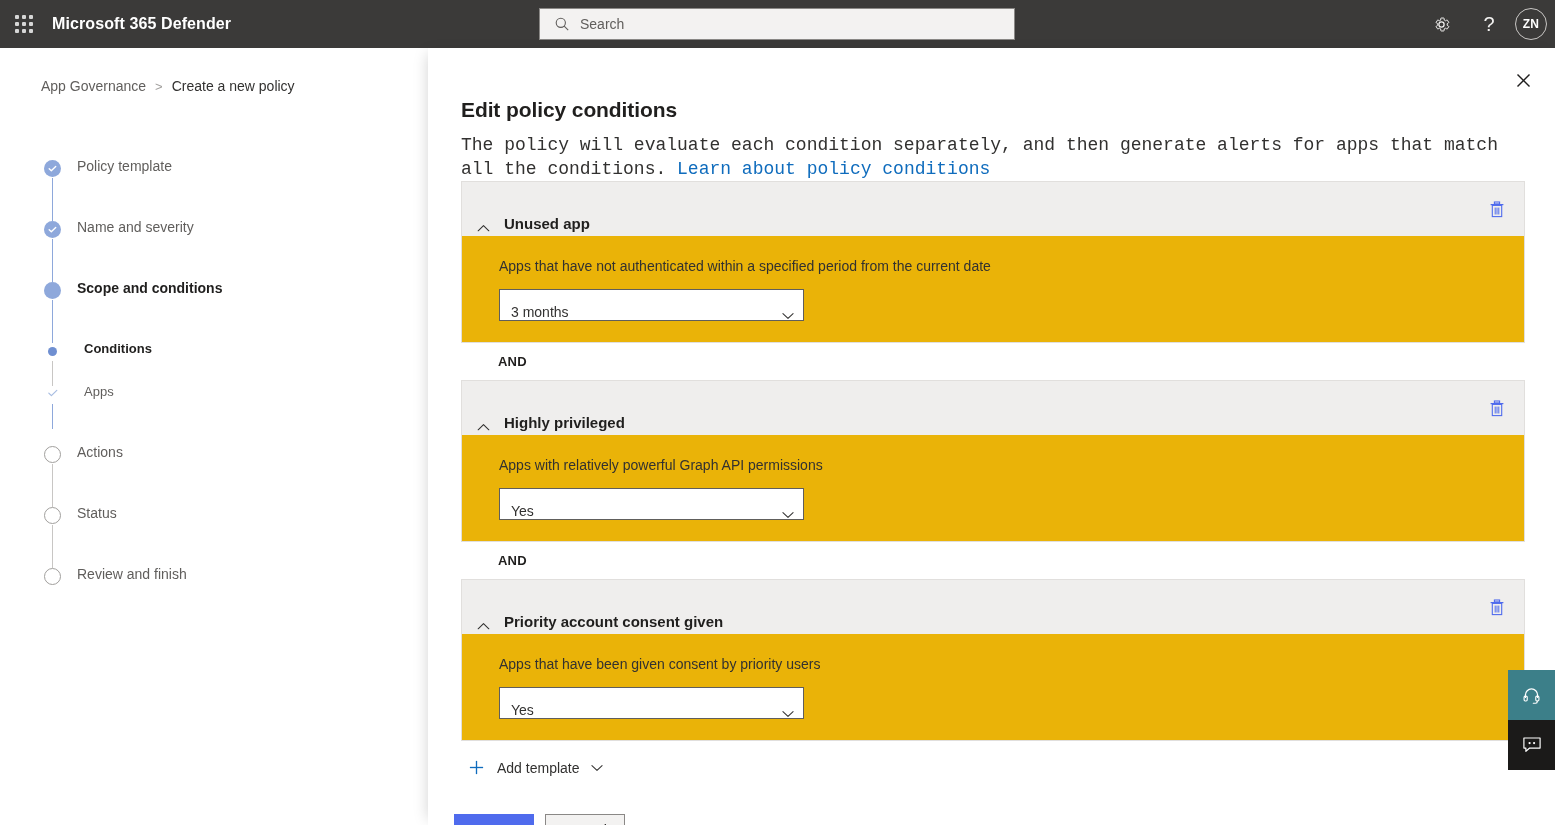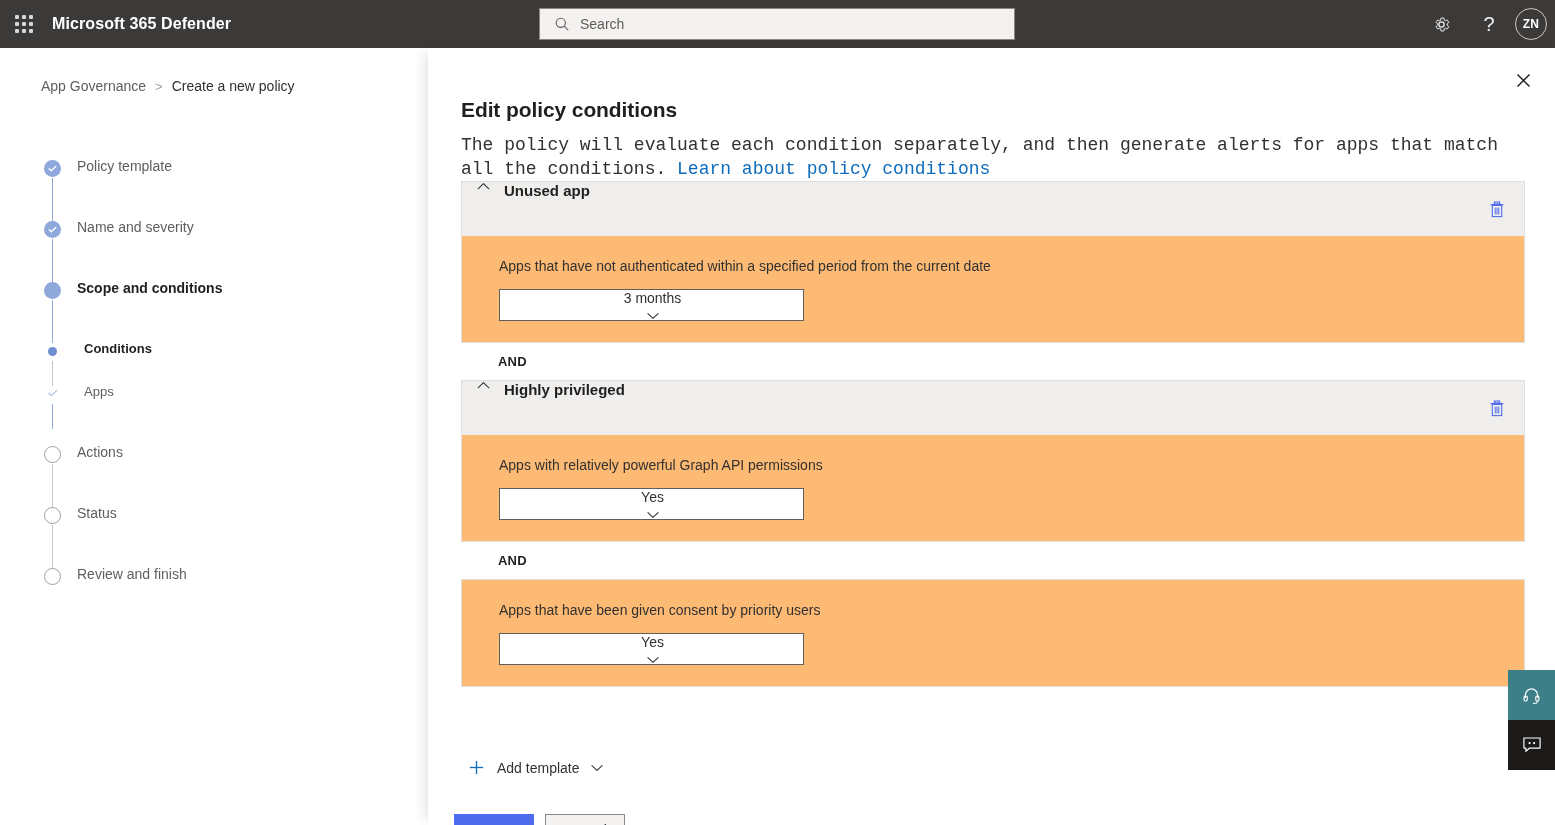--- a/index.html
+++ b/index.html
@@ -107,37 +107,37 @@
   }
   .panel-sub {
     margin-top:11px; font-size:18px; color:#323130; line-height:1.35;font-family:Liberation Mono, monospace;
   }
   .panel-sub a { color:#0f6cbd; text-decoration:none; cursor:pointer; }
 
   
   .conditions { position:absolute; left:33px; top:133px; width:1064px; }
   .cond-card { border:1px solid #e1dfdd; background:#ffffff; }
   .cond-header {
-    height:54px; background:#efeeed; display:flex; align-items:flex-start;
+    height:54px; background:#efeeed; display:flex; align-items:flex-end;
     padding:0 0 4px 15px; position:relative; cursor:pointer;
   }
   .chev { width:22px; display:flex; align-items:center; color:#323130; }
   .cond-name {
     font-size:15px; font-weight:700; color:#201f1e; margin-left:5px; white-space:nowrap;
   }
   .trash {
     position:absolute; right:14px; top:50%; transform:translateY(-50%);
     width:26px; height:26px; display:flex; align-items:center; justify-content:center;
     cursor:pointer;
   }
-  .cond-body { padding:22px 0 21px 37px; background:#fdba74; }
+  .cond-body { padding:22px 0 21px 37px; background:#eab308; }
   .cond-desc { font-size:14px; color:#323130; }
   .dd {
     margin-top:15px; width:305px; height:32px; border:1px solid #605e5c; background:#ffffff;
-    display:flex; align-items:center; padding:0 9px 0 11px; cursor:pointer;flex-direction:column;
+    display:flex; align-items:flex-end; padding:0 9px 0 11px; cursor:pointer;
   }
   .dd-val { flex:1; font-size:14px; color:#323130; white-space:nowrap; }
   .dd-chev { color:#323130; display:flex; align-items:center; }
   .androw {
     height:37px; display:flex; align-items:center; padding-left:37px;
     font-size:13px; font-weight:700; color:#201f1e; letter-spacing:.2px;
   }
 
   
   .addcond {
@@ -365,20 +365,38 @@
                   <path d="M1 1.4l5.5 5.2L12 1.4" stroke="#323130" stroke-width="1.1" fill="none" stroke-linecap="round" stroke-linejoin="round"></path>
                 </svg>
             </span>
           </div>
         </div>
       </div>
 
       <div class="androw">AND</div>
 
       <div class="cond-card">
+        <div class="cond-header">
+          <span class="chev">
+            <svg width="13" height="8" viewBox="0 0 14 9">
+                <path d="M1 7.6L7 1.7l6 5.9" stroke="#323130" stroke-width="1.2" fill="none" stroke-linecap="round" stroke-linejoin="round"></path>
+              </svg>
+          </span>
+          <span class="cond-name">Priority account consent given</span>
+          <span class="trash">
+            <svg width="16" height="17" viewBox="0 0 16 17" fill="none">
+              <rect x="5.4" y="1" width="5.2" height="1.9" stroke="#4f6bed" stroke-width="1.1"></rect>
+              <line x1="1.6" y1="3.6" x2="14.4" y2="3.6" stroke="#4f6bed" stroke-width="1.2"></line>
+              <rect x="3.3" y="4.4" width="9.4" height="11.2" stroke="#4f6bed" stroke-width="1.1"></rect>
+              <line x1="6.2" y1="6.6" x2="6.2" y2="13.5" stroke="#4f6bed" stroke-width="1"></line>
+              <line x1="8" y1="6.6" x2="8" y2="13.5" stroke="#4f6bed" stroke-width="1"></line>
+              <line x1="9.8" y1="6.6" x2="9.8" y2="13.5" stroke="#4f6bed" stroke-width="1"></line>
+            </svg>
+          </span>
+        </div>
         <div class="cond-body">
           <div class="cond-desc">Apps that have been given consent by priority users</div>
           <div class="dd">
             <span class="dd-val">Yes</span>
             <span class="dd-chev">
               <svg width="12" height="8" viewBox="0 0 13 8">
                   <path d="M1 1.4l5.5 5.2L12 1.4" stroke="#323130" stroke-width="1.1" fill="none" stroke-linecap="round" stroke-linejoin="round"></path>
                 </svg>
             </span>
           </div>

